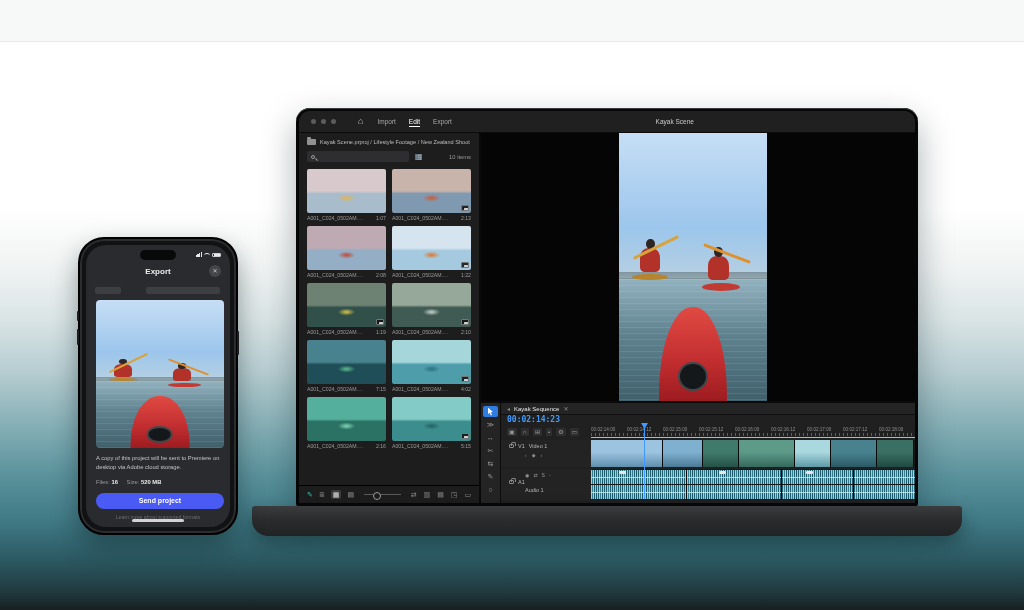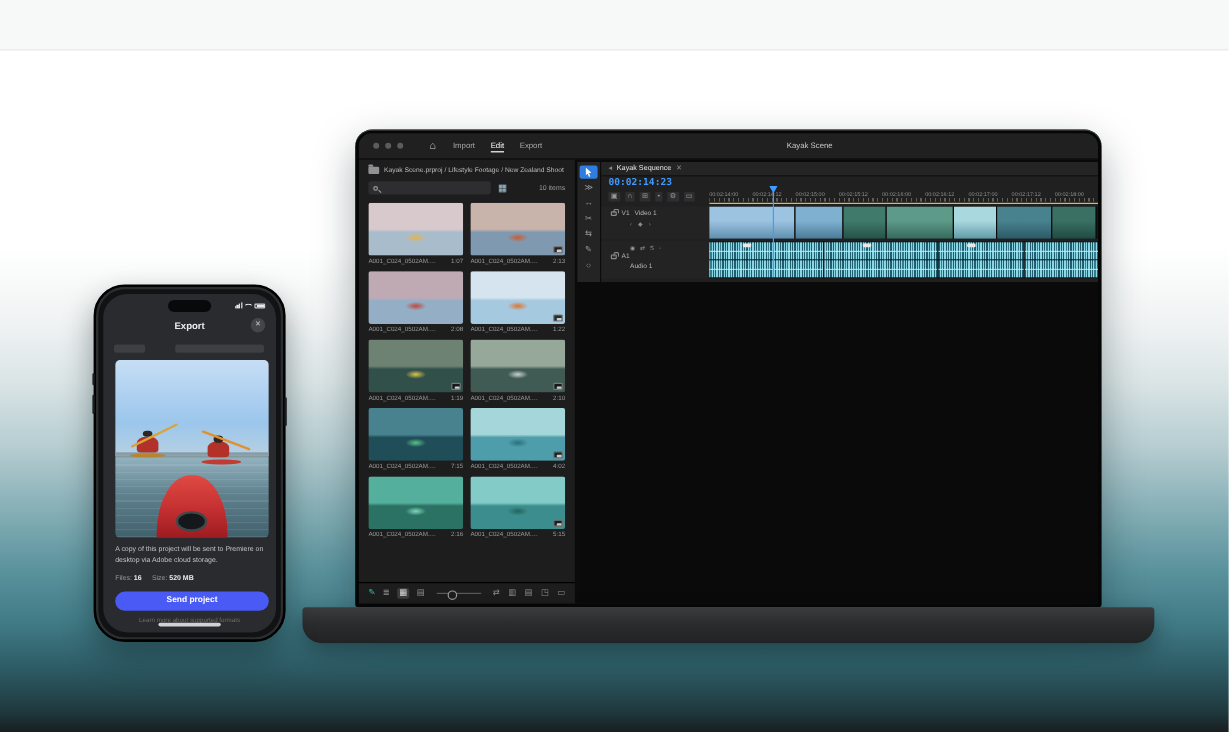--- a/index.html
+++ b/index.html
@@ -64,21 +64,21 @@
   .bin-toolbar { position:absolute; left:0; right:0; bottom:0; height:18px; border-top:1px solid #000;
     background:#1d1d1e; display:flex; align-items:center; padding:0 8px; gap:6px; }
   .bt-ico { font-size:7px; color:#8f8f8f; line-height:1; }
   .bt-ico.teal { color:#29c6b2; }
   .bt-ico.active { background:#3c3c3e; border-radius:2px; padding:1px 2px; color:#dcdcdc; }
   .zoom-slider { width:38px; height:1px; background:#5a5a5a; position:relative; margin:0 4px; }
   .zoom-slider::before { content:""; position:absolute; left:9px; top:-2.5px; width:6px; height:6px; border:1px solid #9a9a9a; border-radius:50%; background:#1d1d1e; }
   .bt-right { margin-left:auto; display:flex; gap:7px; }
 
   
-  .rightcol { flex:1; display:flex; flex-direction:row; }
+  .rightcol { flex:1; display:flex; flex-direction:column; }
   .monitor { flex:1; position:relative; background:#050505; overflow:hidden; }
 
   
   .scene { position:relative; overflow:hidden; }
   .sc-sky { position:absolute; left:0; right:0; top:0; height:54%;
     background:linear-gradient(180deg,#c6def5 0%,#9cc6ec 65%,#b6d0e2 100%); }
   .sc-shore { position:absolute; left:0; right:0; top:52%; height:3%;
     background:linear-gradient(180deg,#7a8f99,#93a8ae); opacity:.9; }
   .sc-water { position:absolute; left:0; right:0; top:54.5%; bottom:0;
     background:linear-gradient(180deg,#93b2bf 0%,#60828f 45%,#40606c 100%); }

